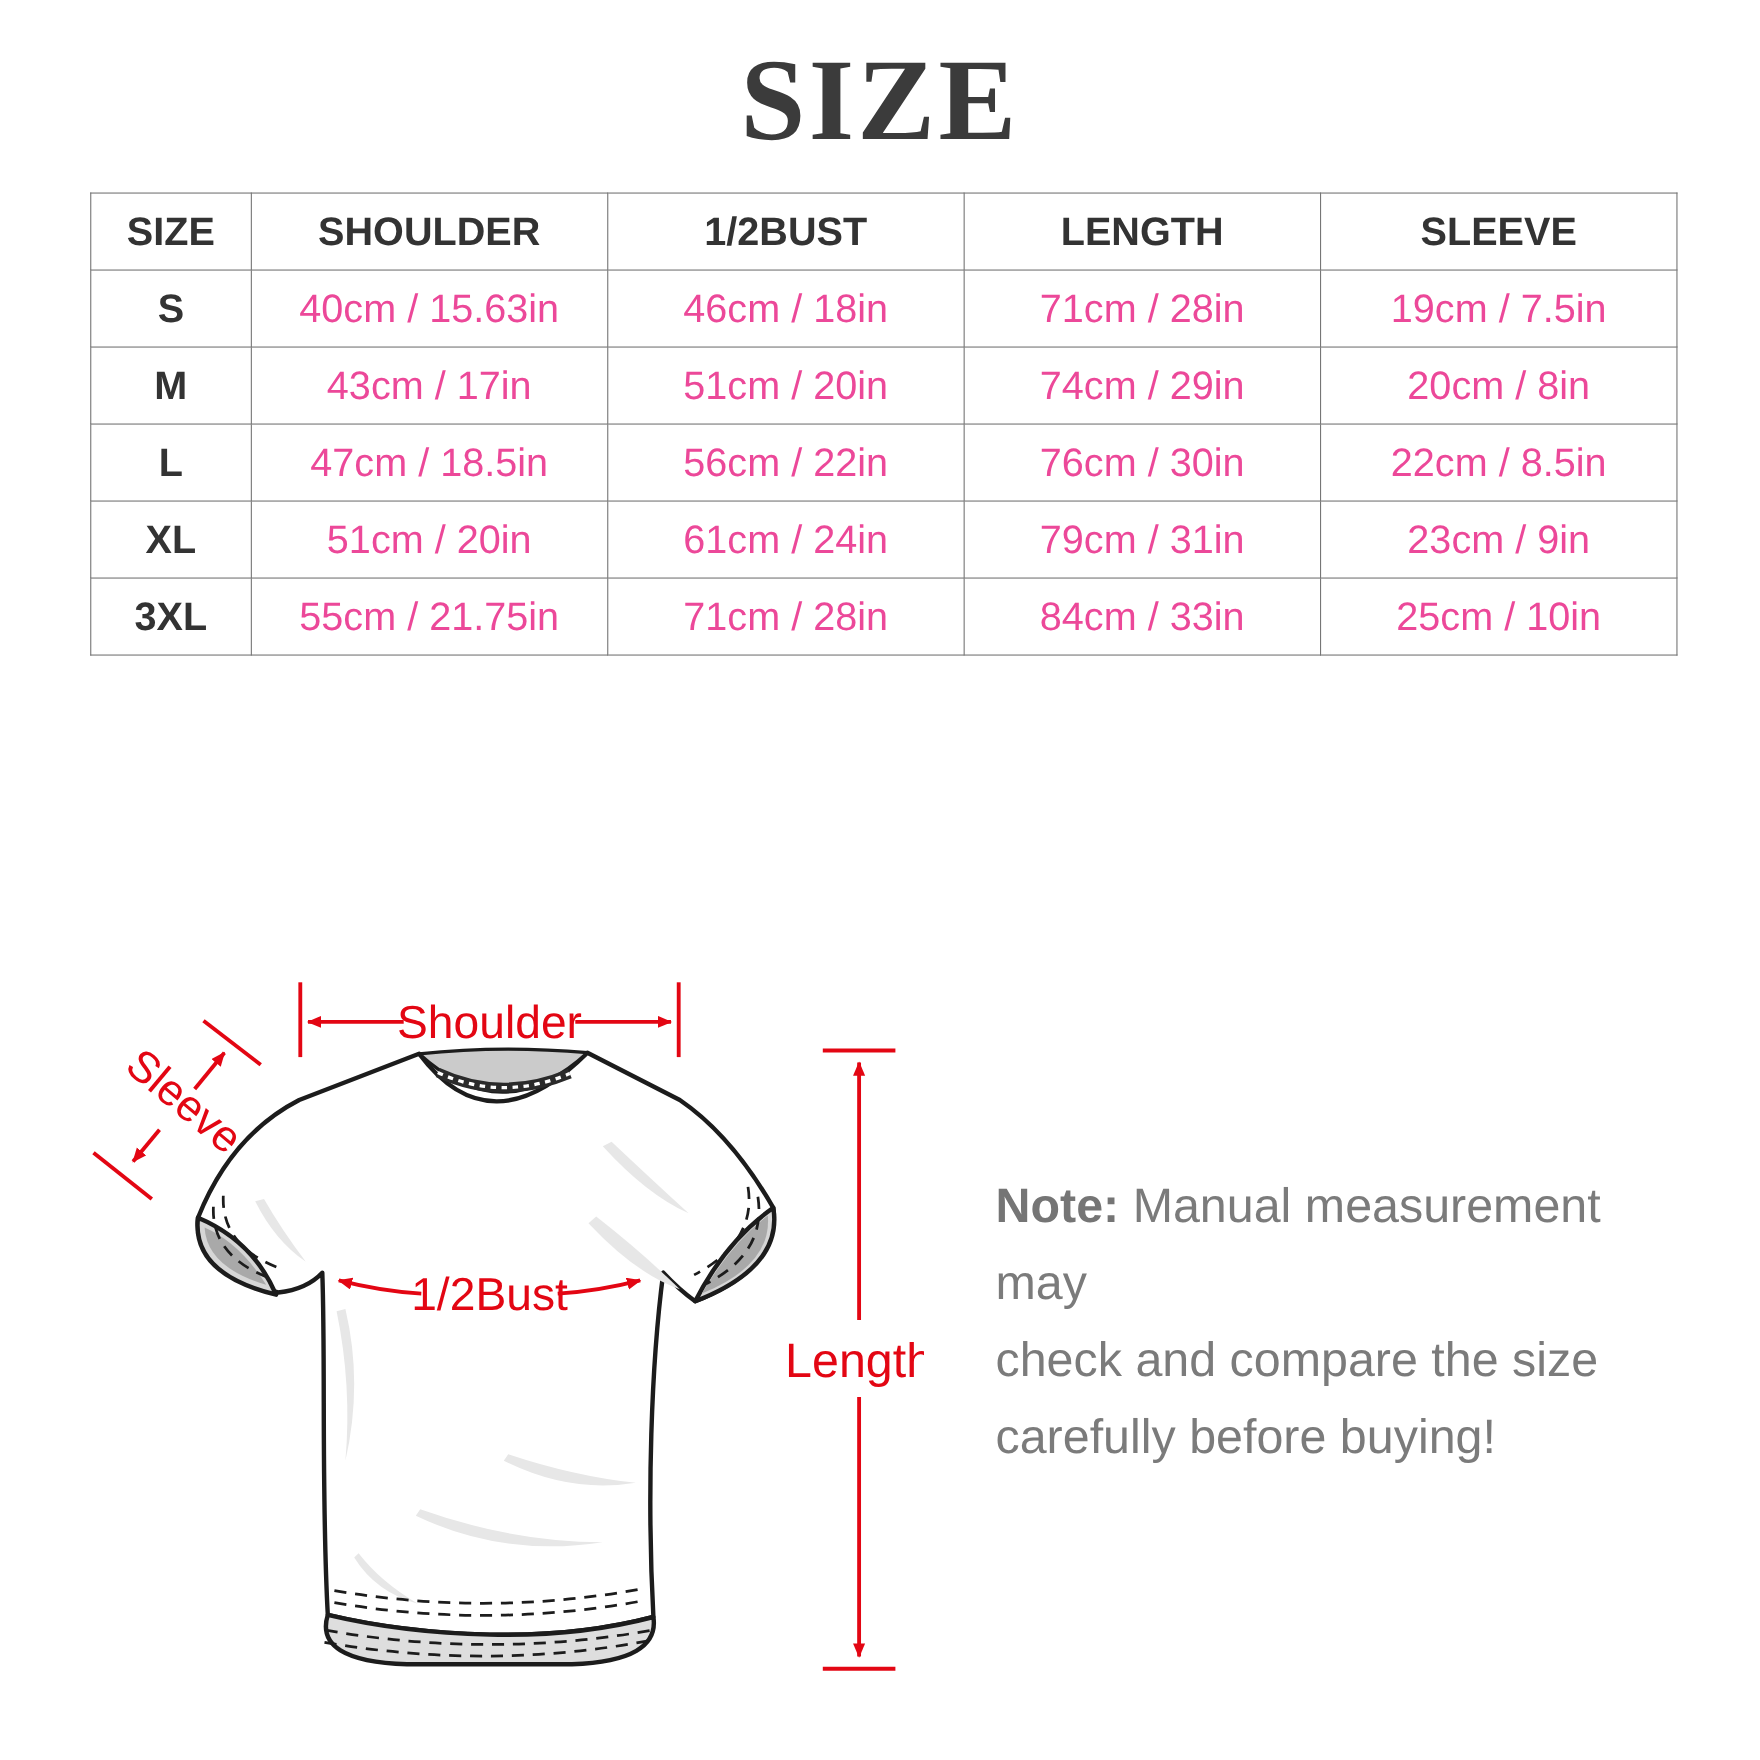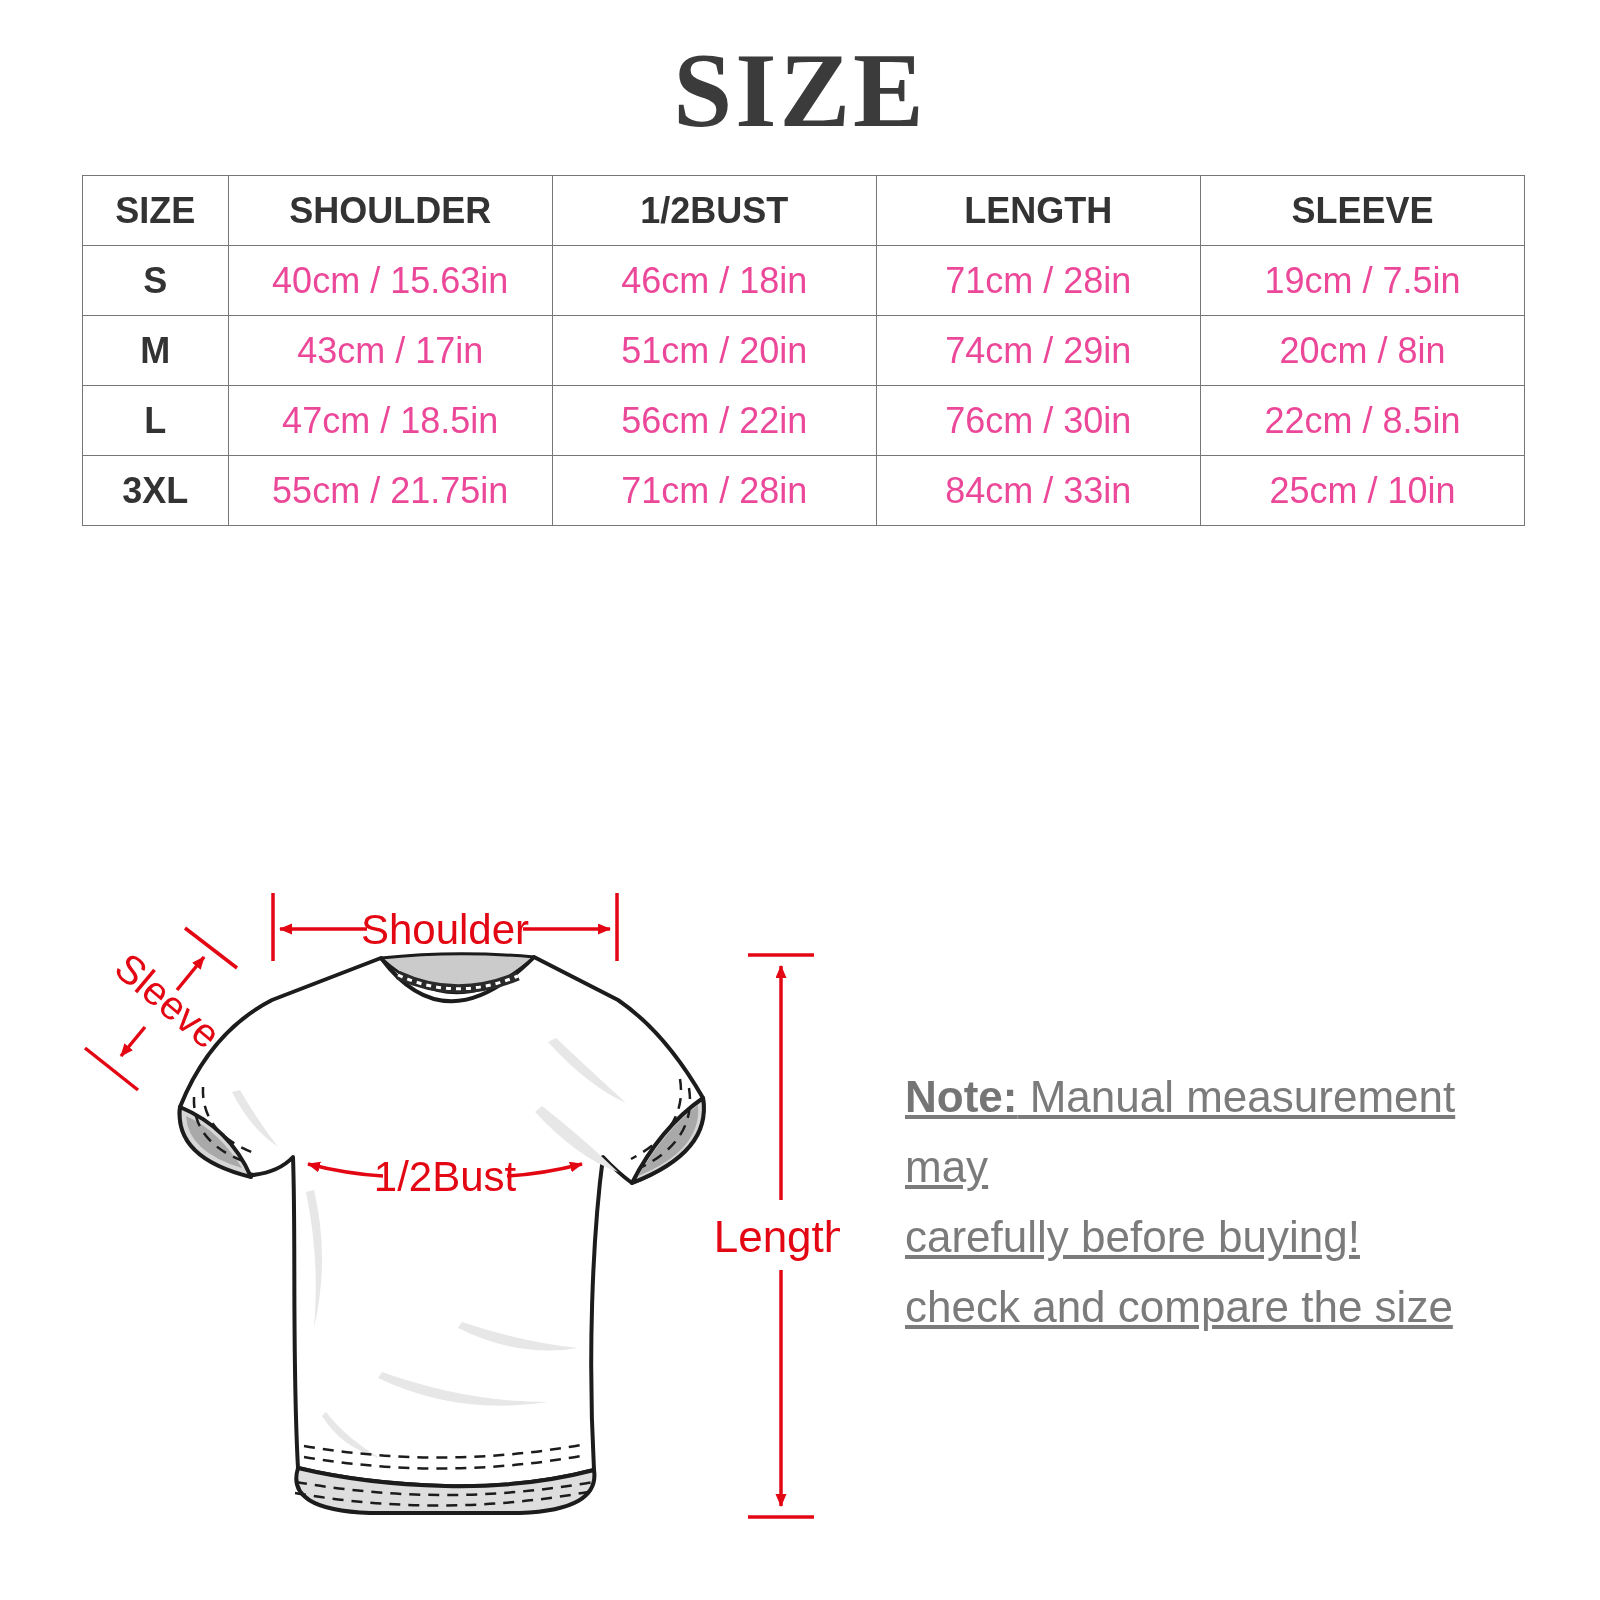--- a/index.html
+++ b/index.html
@@ -31,21 +31,21 @@
   .size-table td.size-col{
     font-weight:bold;color:#333333;
   }
   .col-size{width:10.1%;}
   .col-m{width:22.475%;}
   
   .diagram{position:absolute;left:80px;top:860px;width:760px;height:700px;}
   
   .note{
     position:absolute;left:905px;top:1062px;width:625px;
-    font-size:44px;line-height:70px;color:#7b7b7b;text-decoration:underline;
+    font-size:44px;line-height:70px;color:#7b7b7b;
   }
   .note b{font-weight:bold;color:#757575;}
 </style>
 </head>
 <body>
 
 <div class="title">SIZE</div>
 
 <table class="size-table">
   <colgroup>
@@ -78,20 +78,27 @@
         <td>51cm / 20in</td>
         <td>74cm / 29in</td>
         <td>20cm / 8in</td>
       </tr>
       <tr>
         <td class="size-col">L</td>
         <td>47cm / 18.5in</td>
         <td>56cm / 22in</td>
         <td>76cm / 30in</td>
         <td>22cm / 8.5in</td>
+      </tr>
+      <tr>
+        <td class="size-col">XL</td>
+        <td>51cm / 20in</td>
+        <td>61cm / 24in</td>
+        <td>79cm / 31in</td>
+        <td>23cm / 9in</td>
       </tr>
       <tr>
         <td class="size-col">3XL</td>
         <td>55cm / 21.75in</td>
         <td>71cm / 28in</td>
         <td>84cm / 33in</td>
         <td>25cm / 10in</td>
       </tr>
     </tbody>
 </table>
@@ -188,15 +195,15 @@
       <line x1="668" y1="657" x2="734" y2="657"></line>
       <line x1="701" y1="340" x2="701" y2="106" marker-end="url(#ah)"></line>
       <line x1="701" y1="410" x2="701" y2="646" marker-end="url(#ah)"></line>
       <text x="701" y="392" text-anchor="middle" stroke="none" fill="#e30613" font-size="44">Length</text>
     </g>
   </g>
 </svg>
 
 <div class="note">
   <div><b>Note:</b><span> Manual measurement may</span></div>
+  <div>check and compare the size</div>
   <div>carefully before buying!</div>
-  <div>check and compare the size</div>
 </div>
 
 </body></html>

